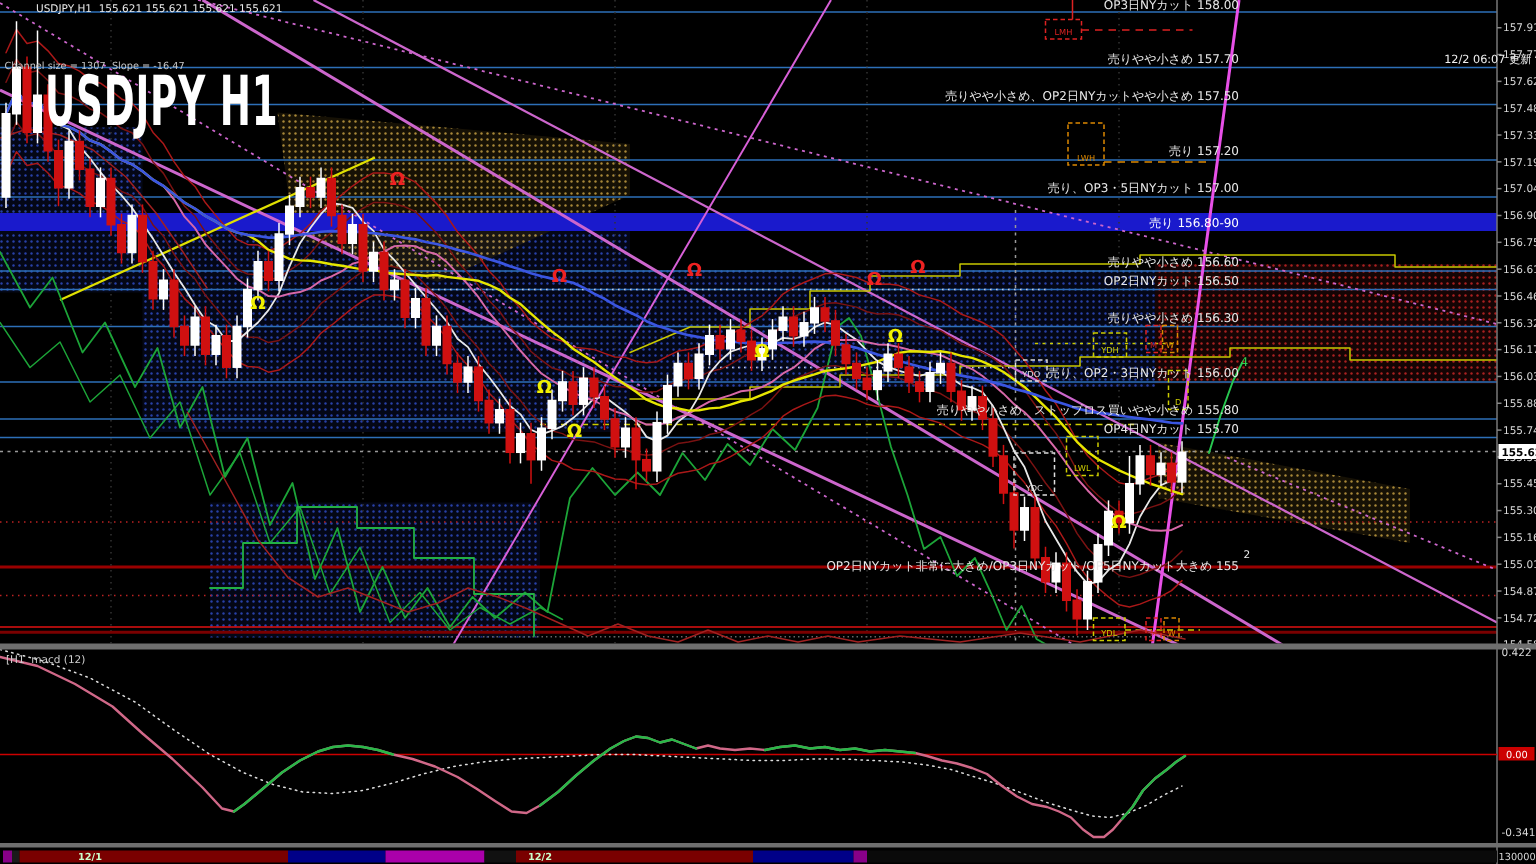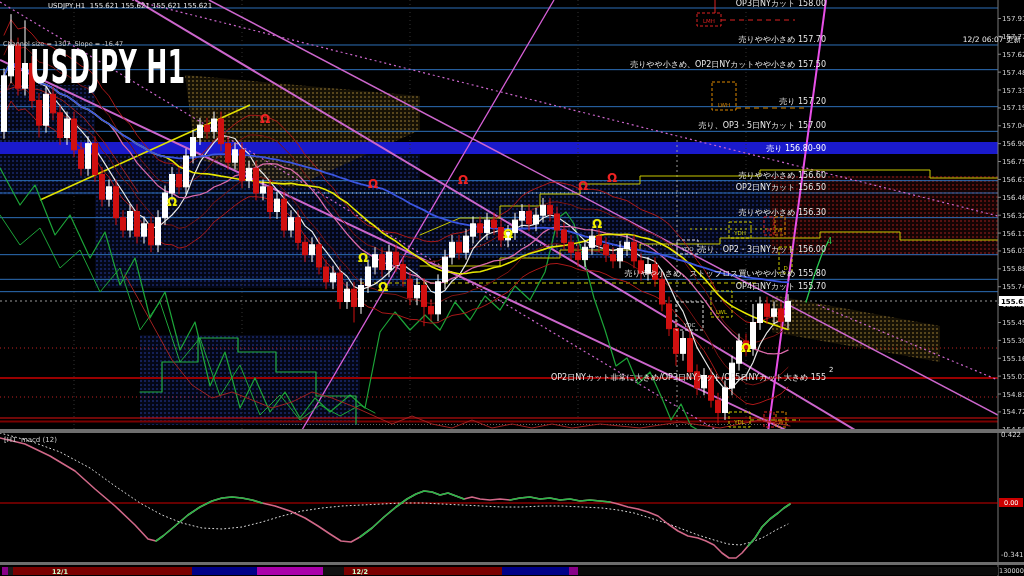--- a/index.html
+++ b/index.html
@@ -1,20 +1,20 @@
 <!DOCTYPE html>
 <html><head>
 <meta charset="utf-8">
 <style>
   html,body{margin:0;padding:0;background:#000;}
   .screen{position:relative;width:1024px;height:576px;background:#000;overflow:hidden;
           font-family:"DejaVu Sans",sans-serif;}
   .screen svg{position:absolute;left:0;top:0;}
   .ov{position:absolute;color:#ddd;white-space:pre;}
-  .symbol-info{left:24px;top:2px;font-size:7px;color:#e8e8e8;margin-left:24px;}
+  .symbol-info{left:24px;top:2px;font-size:7px;color:#e8e8e8;}
   .update-time{right:3px;top:2px;font-size:7.5px;color:#f0f0f0;margin-top:33px;}
   .channel-info{left:3px;top:40px;font-size:6.5px;color:#c8c8c8;}
   .watermark{left:30px;top:44px;font-size:46px;font-weight:bold;color:#fff;
              transform:scaleX(.54);transform-origin:0 0;letter-spacing:1px;line-height:1;}
   .indicator-label{left:4px;top:436px;font-size:7px;color:#cfcfcf;}
 </style>
 </head>
 <body>
 
 <div class="screen">

